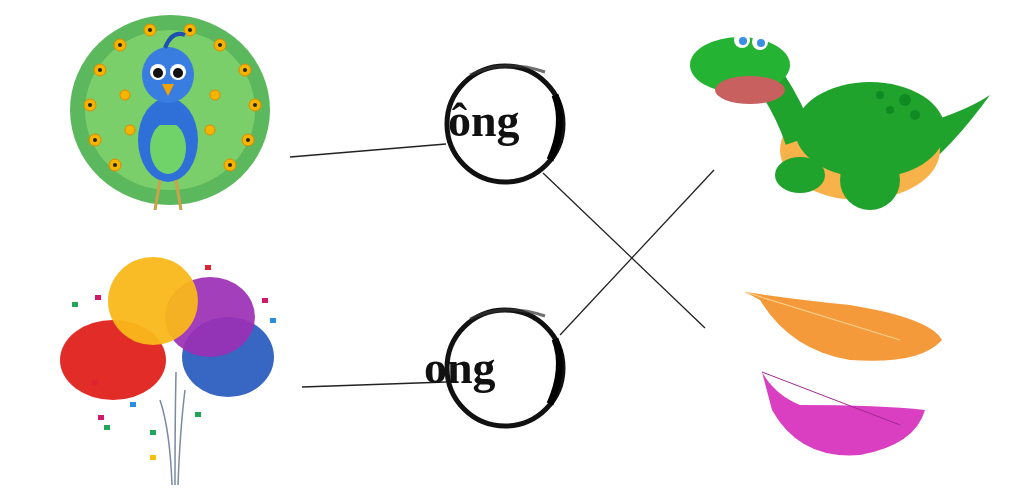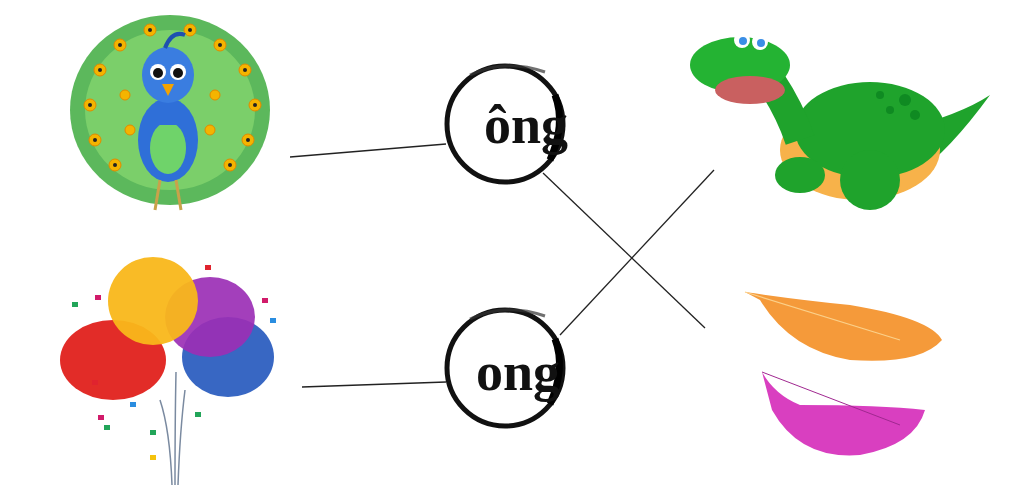--- a/index.html
+++ b/index.html
@@ -1,18 +1,18 @@
 <!DOCTYPE html>
 <html><head>
 <meta charset="utf-8">
 <style>
   html, body { margin:0; padding:0; background:#ffffff; }
   body { width:1028px; height:490px; position:relative; overflow:hidden; font-family:"Liberation Serif", serif; }
   svg { position:absolute; left:0; top:0; }
-  .word { position:absolute; font-weight:bold; font-size:54px; color:#111; text-align:right; width:120px; line-height:1; }
+  .word { position:absolute; font-weight:bold; font-size:46px; color:#111; text-align:left; width:120px; line-height:1; }
 </style>
 </head>
 <body>
 
 <svg width="1028" height="490">
   <line x1="290" y1="157" x2="446" y2="144" stroke="#222" stroke-width="1.3"></line>
   <line x1="302" y1="387" x2="446" y2="382" stroke="#222" stroke-width="1.3"></line>
   <line x1="543" y1="173" x2="705" y2="328" stroke="#222" stroke-width="1.3"></line>
   <line x1="560" y1="335" x2="714" y2="170" stroke="#222" stroke-width="1.3"></line>
 
@@ -129,13 +129,13 @@
 
   <g>
     <path d="M745 292 Q800 300 850 305 Q930 318 942 340 Q920 365 850 360 Q790 350 760 300 Z" fill="#f59a3a"></path>
     <line x1="745" y1="292" x2="900" y2="340" stroke="#fbd08a" stroke-width="1.2"></line>
     <path d="M762 372 Q775 395 800 405 Q880 405 925 410 Q915 445 860 455 Q800 460 772 410 Z" fill="#d93fc0"></path>
     <line x1="762" y1="372" x2="900" y2="425" stroke="#a02890" stroke-width="1"></line>
   </g>
 </svg>
 
 <div class="word" style="left:448px; top:98px;">ông</div>
-<div class="word" style="left:440px; top:345px;">ong</div>
+<div class="word" style="left:424px; top:345px;">ong</div>
 
 </body></html>

